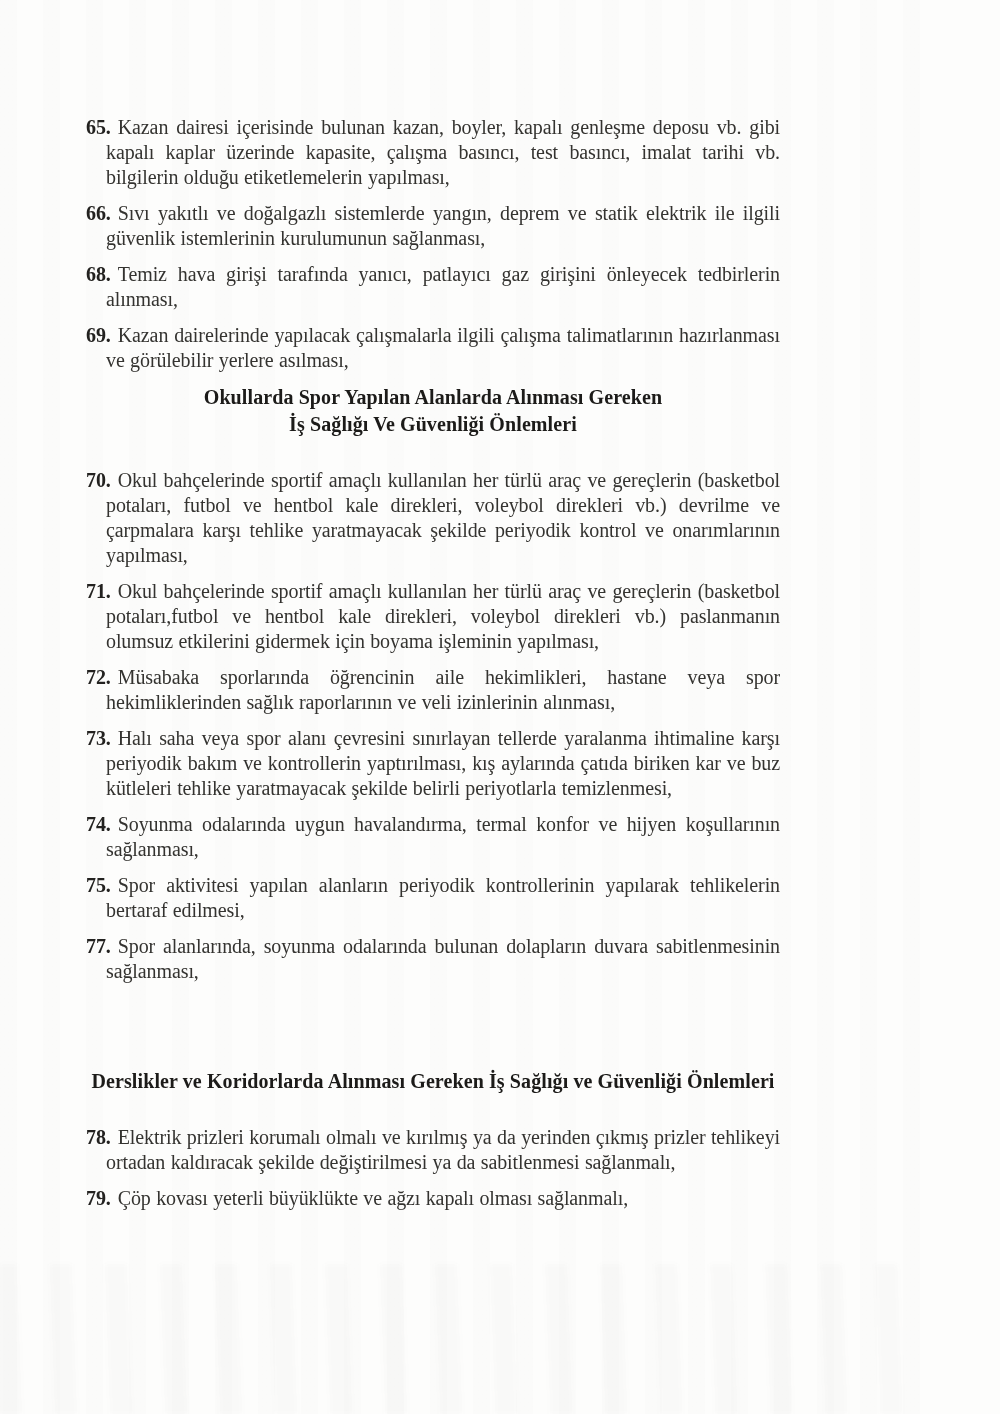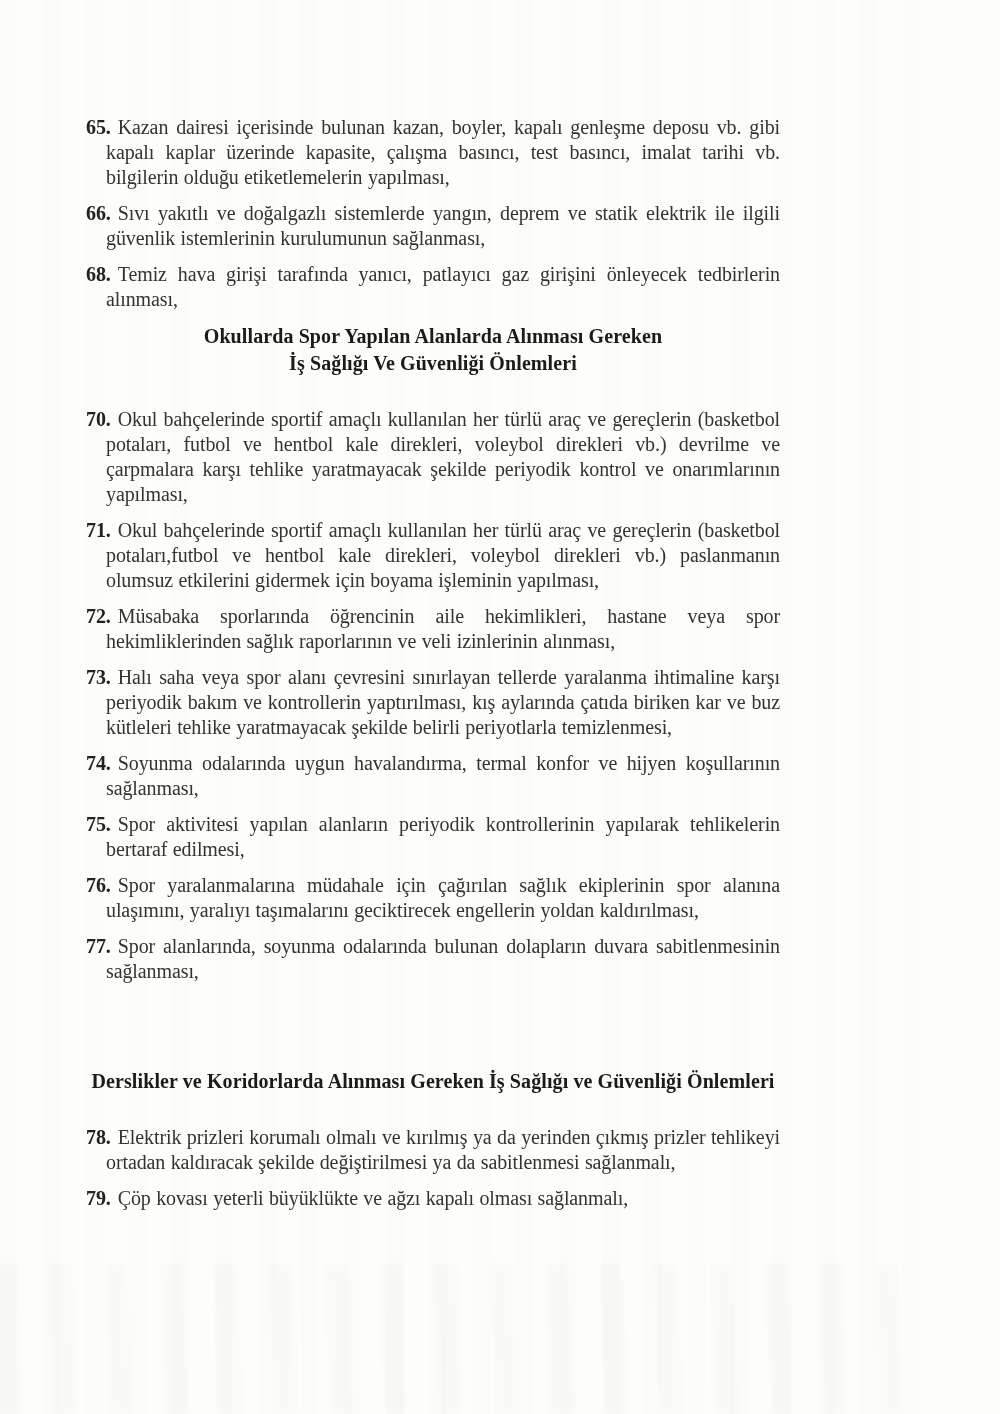--- a/index.html
+++ b/index.html
@@ -80,20 +80,21 @@
   <section class="doc-section">
 
     <ol class="item-list">
   <li class="doc-item"><span class="num">65.</span><span class="txt">Kazan dairesi içerisinde bulunan kazan, boyler, kapalı genleşme deposu vb. gibi kapalı kaplar üzerinde kapasite, çalışma basıncı, test basıncı, imalat tarihi vb. bilgilerin olduğu etiketlemelerin yapılması,</span></li>
 
   <li class="doc-item"><span class="num">66.</span><span class="txt">Sıvı yakıtlı ve doğalgazlı sistemlerde yangın, deprem ve statik elektrik ile ilgili güvenlik istemlerinin kurulumunun sağlanması,</span></li>
 
 
   <li class="doc-item"><span class="num">68.</span><span class="txt">Temiz hava girişi tarafında yanıcı, patlayıcı gaz girişini önleyecek tedbirlerin alınması,</span></li>
 
+  <li class="doc-item"><span class="num">69.</span><span class="txt">Kazan dairelerinde yapılacak çalışmalarla ilgili çalışma talimatlarının hazırlanması ve görülebilir yerlere asılması,</span></li>
 </ol>
   </section>
 
   <section class="doc-section">
     <h2 class="section-heading">
           <span class="hline">Okullarda Spor Yapılan Alanlarda Alınması Gereken</span>
           <span class="hline">İş Sağlığı Ve Güvenliği Önlemleri</span>
         </h2>
     <ol class="item-list">
   <li class="doc-item"><span class="num">70.</span><span class="txt">Okul bahçelerinde sportif amaçlı kullanılan her türlü araç ve gereçlerin (basketbol potaları, futbol ve hentbol kale direkleri, voleybol direkleri vb.) devrilme ve çarpmalara karşı tehlike yaratmayacak şekilde periyodik kontrol ve onarımlarının yapılması,</span></li>
@@ -101,21 +102,20 @@
   <li class="doc-item"><span class="num">71.</span><span class="txt">Okul bahçelerinde sportif amaçlı kullanılan her türlü araç ve gereçlerin (basketbol potaları,futbol ve hentbol kale direkleri, voleybol direkleri vb.) paslanmanın olumsuz etkilerini gidermek için boyama işleminin yapılması,</span></li>
 
   <li class="doc-item"><span class="num">72.</span><span class="txt">Müsabaka sporlarında öğrencinin aile hekimlikleri, hastane veya spor hekimliklerinden sağlık raporlarının ve veli izinlerinin alınması,</span></li>
 
   <li class="doc-item"><span class="num">73.</span><span class="txt">Halı saha veya spor alanı çevresini sınırlayan tellerde yaralanma ihtimaline karşı periyodik bakım ve kontrollerin yaptırılması, kış aylarında çatıda biriken kar ve buz kütleleri tehlike yaratmayacak şekilde belirli periyotlarla temizlenmesi,</span></li>
 
   <li class="doc-item"><span class="num">74.</span><span class="txt">Soyunma odalarında uygun havalandırma, termal konfor ve hijyen koşullarının sağlanması,</span></li>
 
   <li class="doc-item"><span class="num">75.</span><span class="txt">Spor aktivitesi yapılan alanların periyodik kontrollerinin yapılarak tehlikelerin bertaraf edilmesi,</span></li>
 
-  <li class="doc-item"><span class="num">76.</span><span class="txt">Spor yaralanmalarına müdahale için çağırılan sağlık ekiplerinin spor alanına ulaşımını, yaralıyı taşımalarını geciktirecek engellerin yoldan kaldırılması,</span></li>
 
   <li class="doc-item"><span class="num">77.</span><span class="txt">Spor alanlarında, soyunma odalarında bulunan dolapların duvara sabitlenmesinin sağlanması,</span></li>
 </ol>
   </section>
 
   <section class="doc-section">
     <h2 class="section-heading">
           <span class="hline">Derslikler ve Koridorlarda Alınması Gereken İş Sağlığı ve Güvenliği Önlemleri</span>
         </h2>
     <ol class="item-list">

